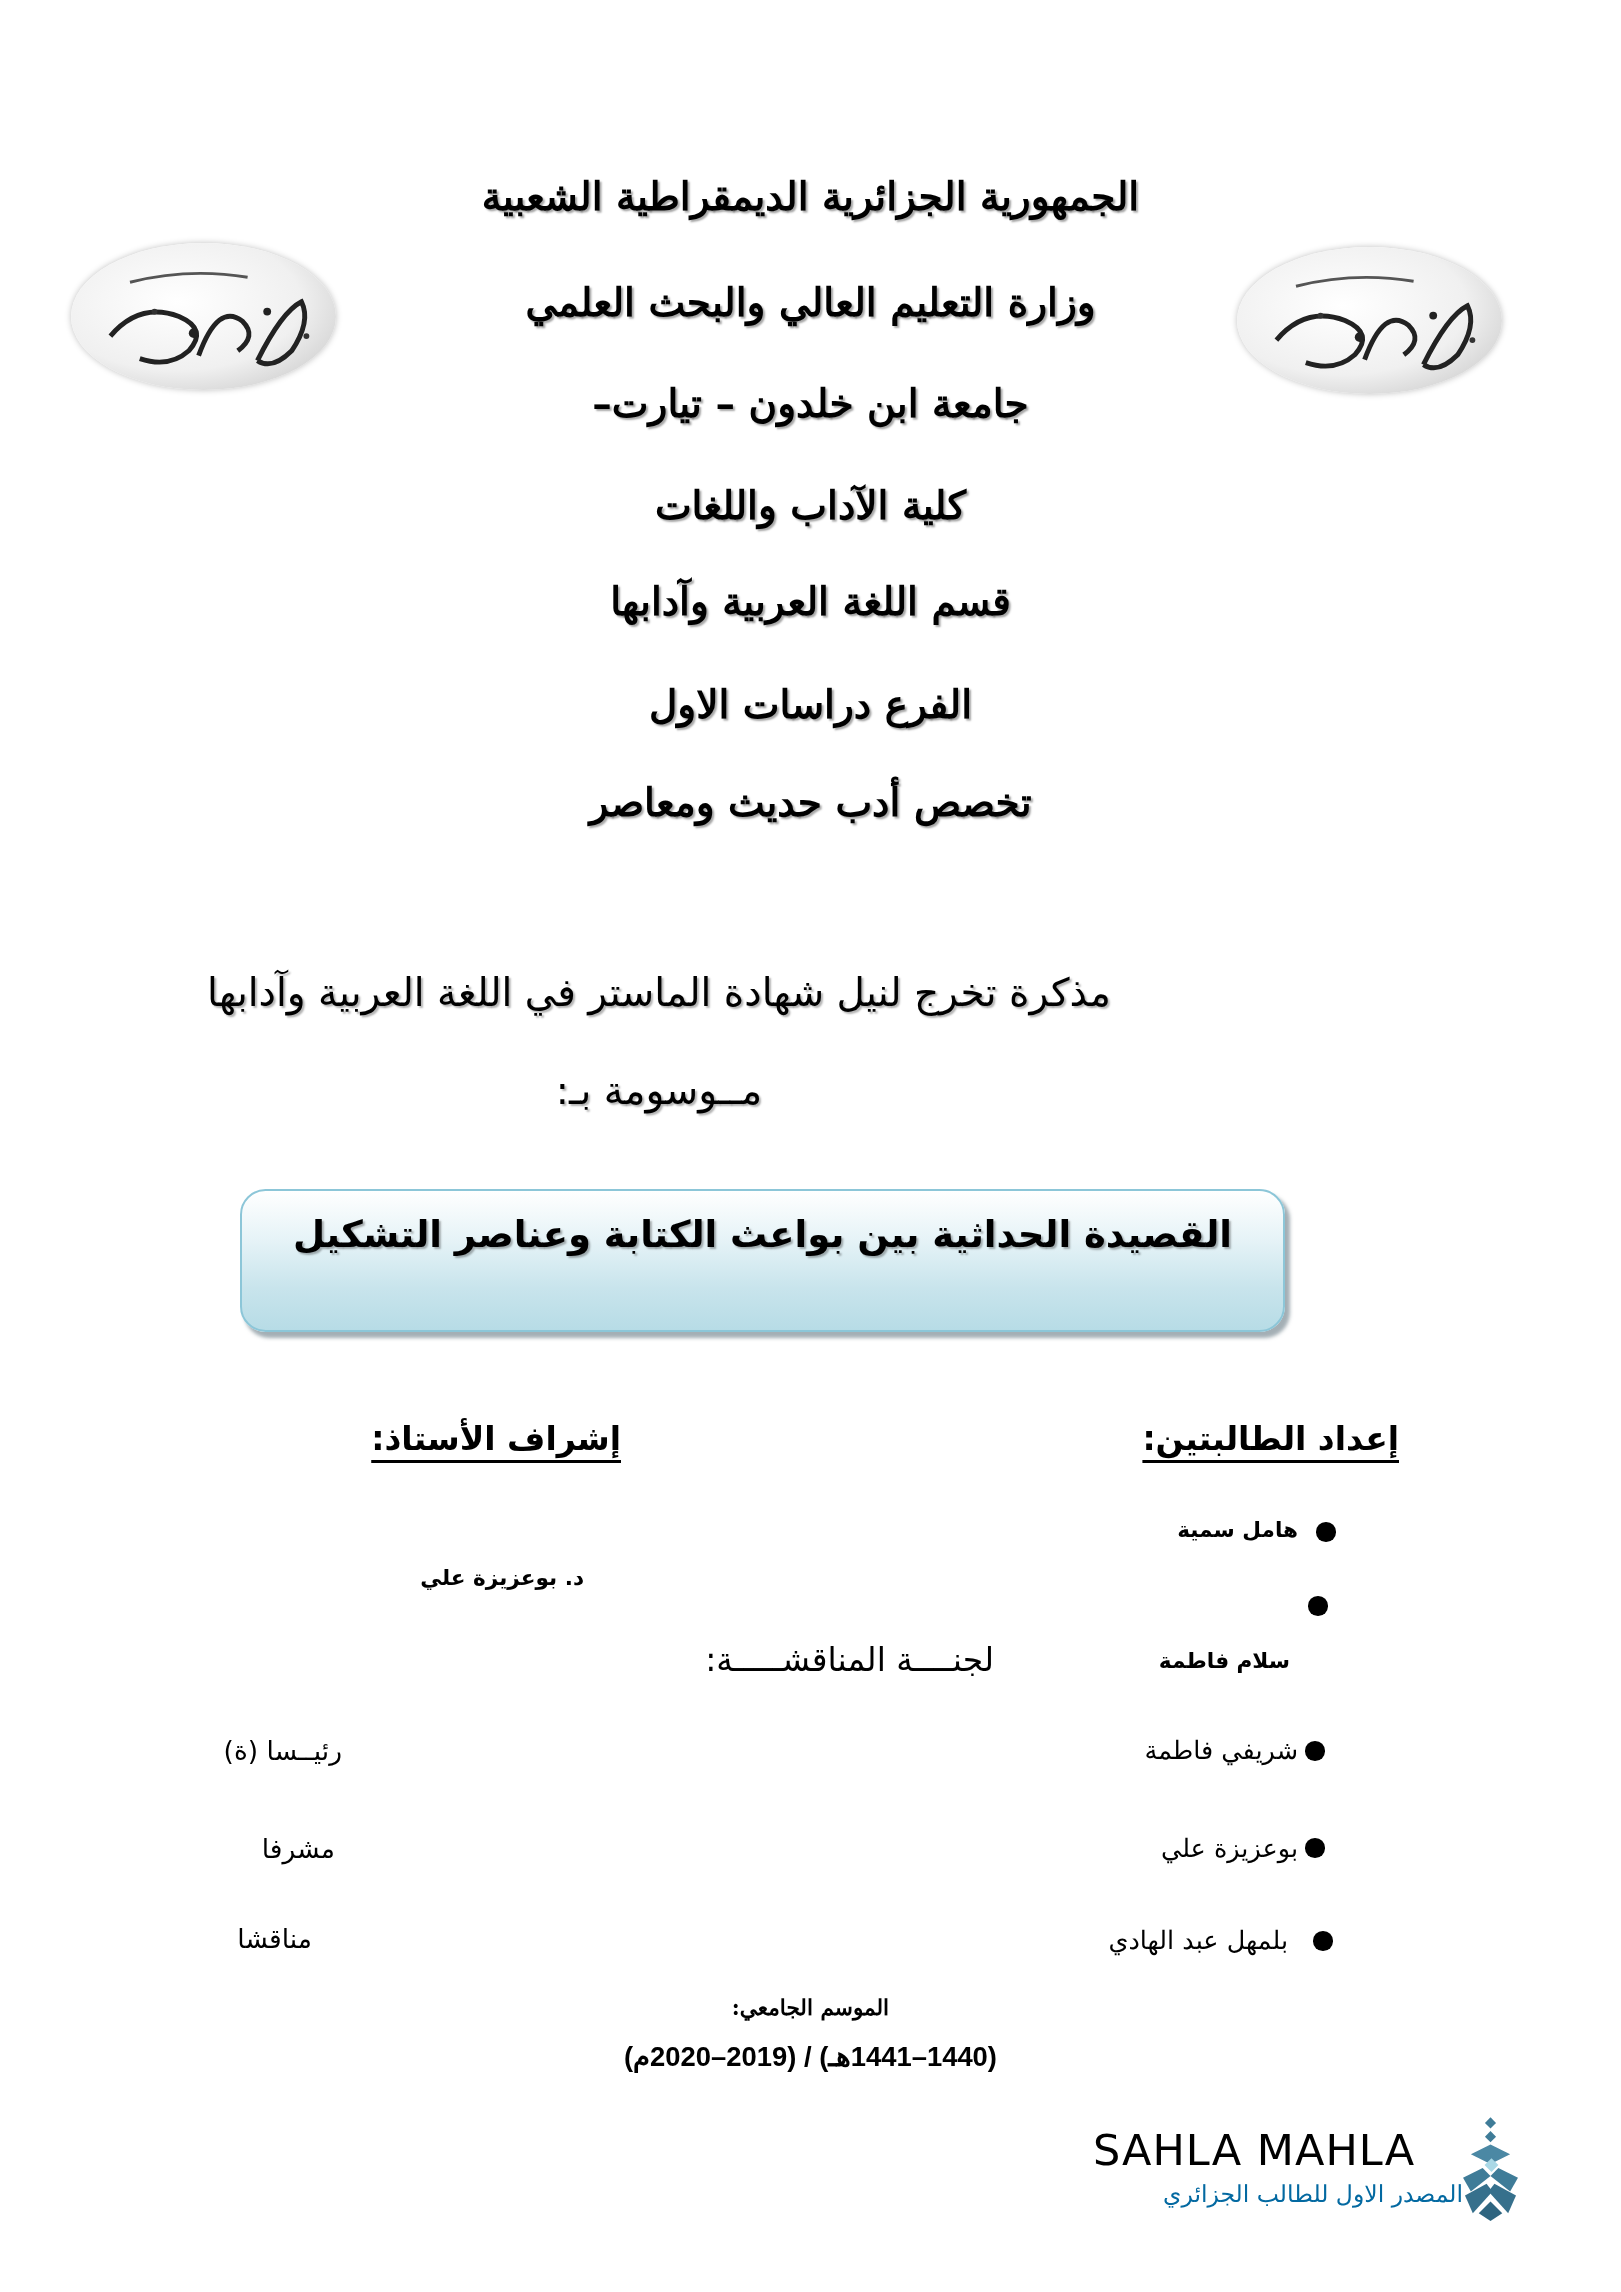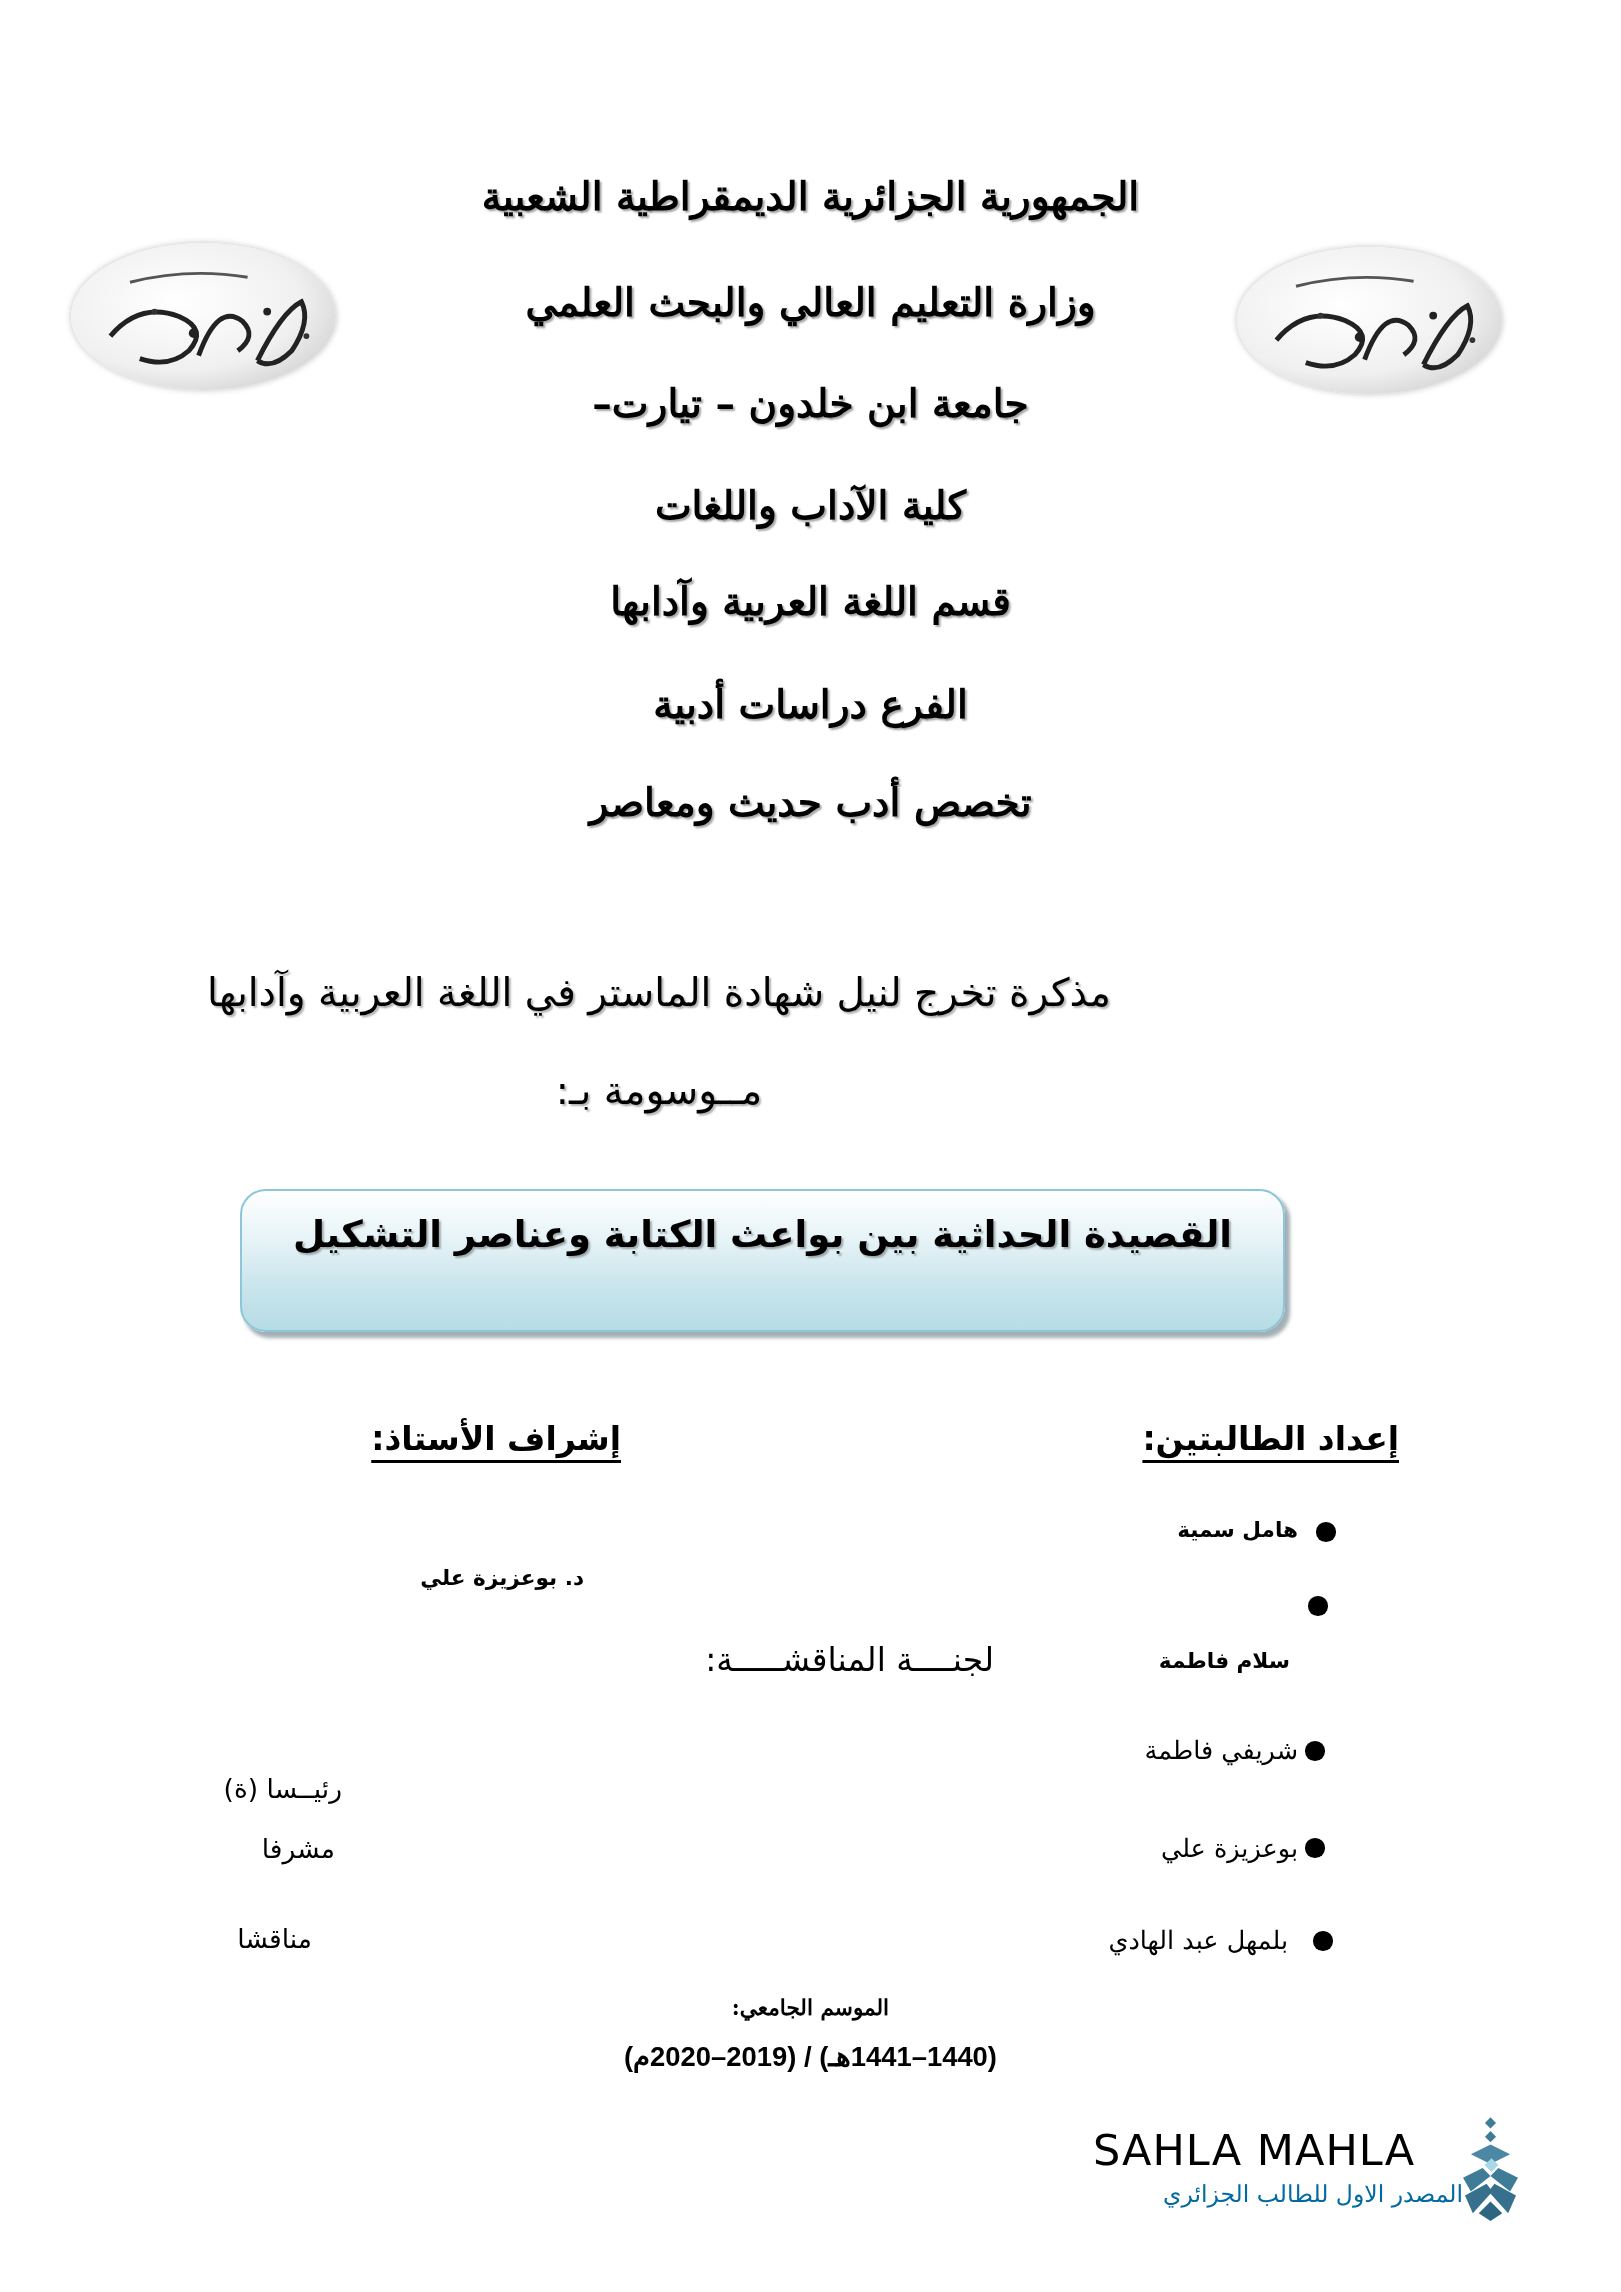--- a/index.html
+++ b/index.html
@@ -121,21 +121,21 @@
     <circle cx="85" cy="70" r="3" fill="#333"></circle>
       <circle cx="240" cy="95" r="3" fill="#333"></circle>
   </svg>
 </div>
 
 <div class="hdr" style="top:173px;">الجمهورية الجزائرية الديمقراطية الشعبية</div>
 <div class="hdr" style="top:279px;">وزارة التعليم العالي والبحث العلمي</div>
 <div class="hdr" style="top:380px;">جامعة ابن خلدون – تيارت–</div>
 <div class="hdr" style="top:482px;">كلية الآداب واللغات</div>
 <div class="hdr" style="top:578px;">قسم اللغة العربية وآدابها</div>
-<div class="hdr" style="top:681px;">الفرع دراسات أدبية</div>
+<div class="hdr" style="top:681px;">الفرع دراسات الاول</div>
 <div class="hdr" style="top:779px;">تخصص أدب حديث ومعاصر</div>
 
 <div class="subtitle" style="top:970px;">مذكرة تخرج لنيل شهادة الماستر في اللغة العربية وآدابها</div>
 <div class="subtitle" style="top:1068px;">مــوسومة بـ:</div>
 
 <div class="title-box">
   <div class="title-text">القصيدة الحداثية بين بواعث الكتابة وعناصر التشكيل</div>
 </div>
 
 <div class="section-heading" style="right:222px; top:1419px;">إعداد الطالبتين:</div>
@@ -144,21 +144,21 @@
 <div class="bullet" style="left:1308px; top:1596px;"></div>
 <div class="name-bold" style="right:331px; top:1648px;text-align:right;">سلام فاطمة</div>
 
 <div class="section-heading" style="right:1000px; top:1419px;">إشراف الأستاذ:</div>
 <div class="name-bold" style="right:1037px; top:1525px;margin-top:40px;">د. بوعزيزة علي</div>
 
 <div class="committee-heading" style="right:627px; top:1640px;">لجنــــة المناقشـــــة:</div>
 
 <div class="bullet" style="left:1305px; top:1741px;"></div>
 <div class="member" style="right:323px; top:1735px;">شريفي فاطمة</div>
-<div class="role" style="right:1279px; top:1735px;margin-top:38px;">رئيــسا (ة)</div>
+<div class="role" style="right:1279px; top:1735px;">رئيــسا (ة)</div>
 
 <div class="bullet" style="left:1305px; top:1838px;"></div>
 <div class="member" style="right:323px; top:1833px;">بوعزيزة علي</div>
 <div class="role" style="right:1286px; top:1833px;">مشرفا</div>
 
 <div class="bullet" style="left:1313px; top:1931px;"></div>
 <div class="member" style="right:333px; top:1925px;">بلمهل عبد الهادي</div>
 <div class="role" style="right:1309px; top:1923px;">مناقشا</div>
 
 <div class="season-label" style="top:1995px;">الموسم الجامعي:</div>

